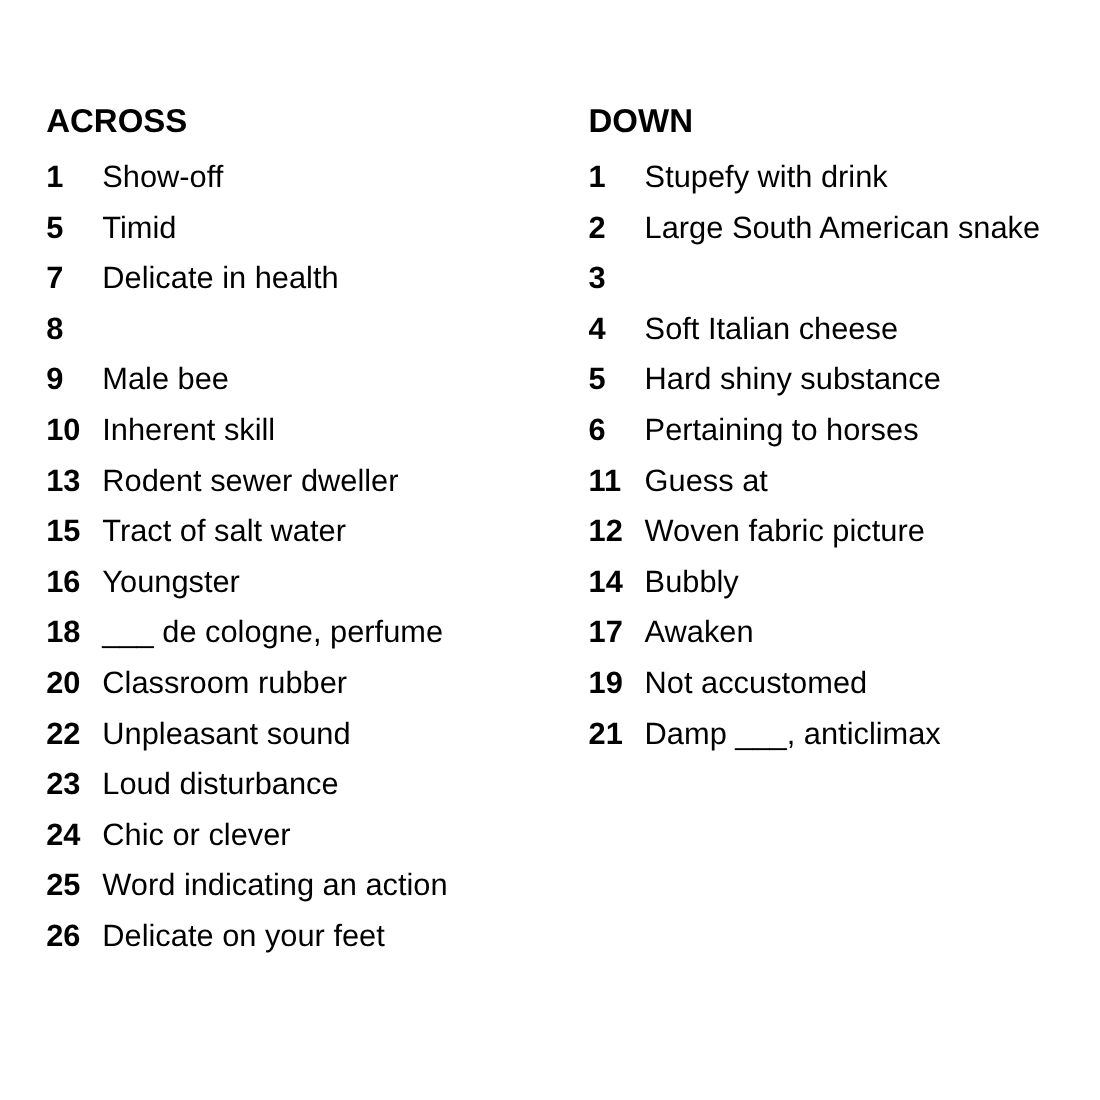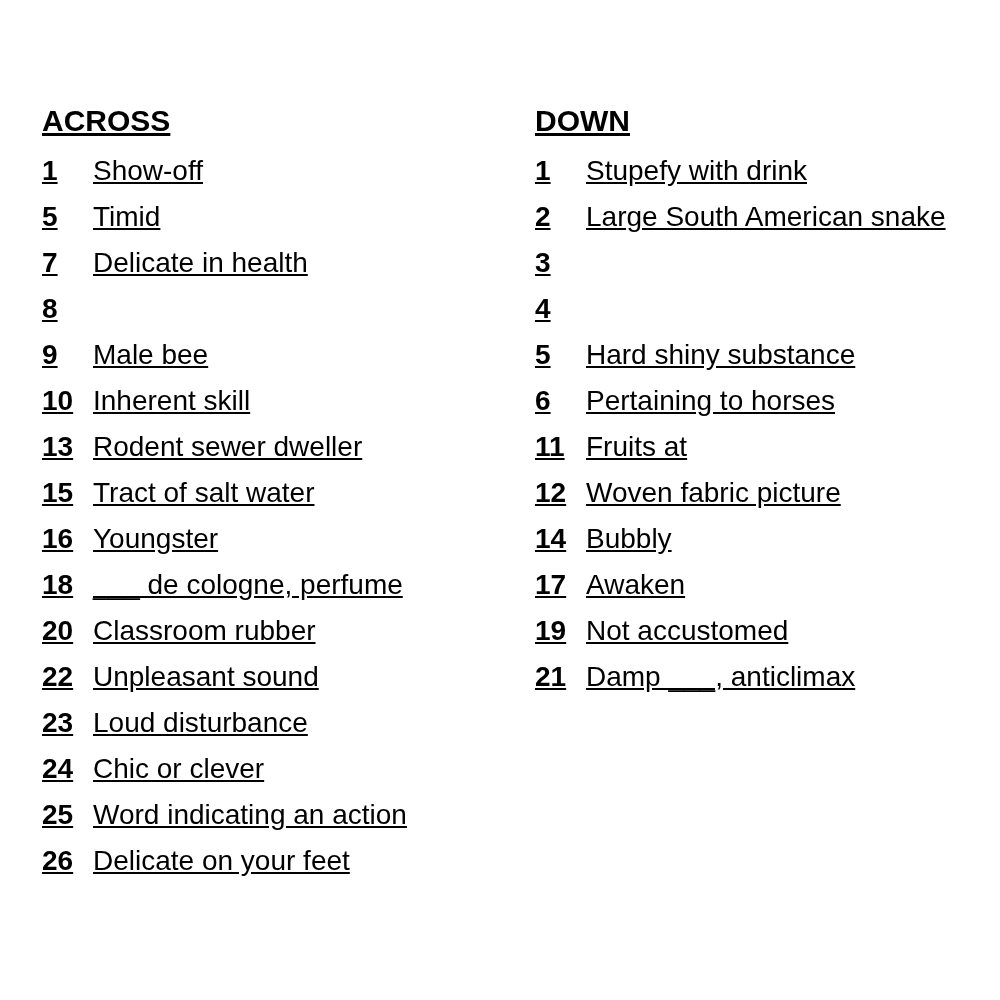--- a/index.html
+++ b/index.html
@@ -11,22 +11,21 @@
   }
   main {
     position: relative;
     width: 1000px;
     height: 1000px;
     background: #ffffff;
     overflow: hidden;
   }
   .col {
     position: absolute;
-    top: 104px;
-    text-decoration: underline;
+    top: 94px;
   }
   .col.across { left: 42px;  width: 478px; }
   .col.down   { left: 535px; width: 440px; }
   .section-heading {
     margin: 0;
     font-size: 30px;
     line-height: 34px;
     font-weight: bold;
     color: #000000;
   }
@@ -153,35 +152,36 @@
           <span class="clue-num">2</span>
           <span class="clue-text">Large South American snake</span>
         </div>
 
         <div class="clue-row">
           <span class="clue-num">3</span>
         </div>
 
         <div class="clue-row">
           <span class="clue-num">4</span>
+          <span class="clue-text">Soft Italian cheese</span>
         </div>
 
         <div class="clue-row">
           <span class="clue-num">5</span>
           <span class="clue-text">Hard shiny substance</span>
         </div>
 
         <div class="clue-row">
           <span class="clue-num">6</span>
           <span class="clue-text">Pertaining to horses</span>
         </div>
 
         <div class="clue-row">
           <span class="clue-num">11</span>
-          <span class="clue-text">Fruits at</span>
+          <span class="clue-text">Guess at</span>
         </div>
 
         <div class="clue-row">
           <span class="clue-num">12</span>
           <span class="clue-text">Woven fabric picture</span>
         </div>
 
         <div class="clue-row">
           <span class="clue-num">14</span>
           <span class="clue-text">Bubbly</span>

